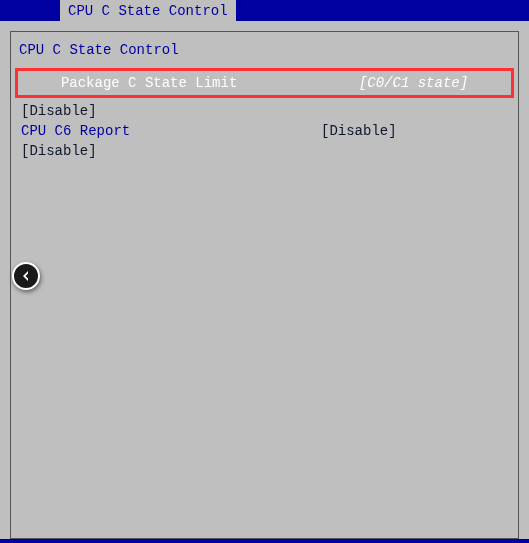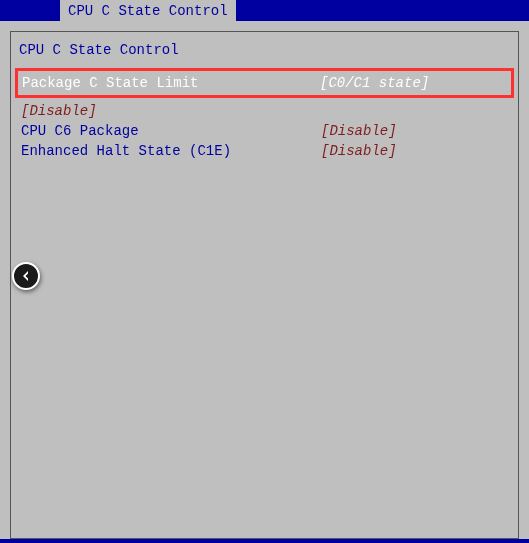--- a/index.html
+++ b/index.html
@@ -45,40 +45,40 @@
     }
     .section-title {
       color: #0000a0;
       padding: 10px 8px;
     }
     .highlighted-row {
       border: 3px solid #ff3030;
       margin: 0 4px 3px 4px;
       padding: 4px 4px;
       display: flex;
+      justify-content: center;
     }
     .highlighted-row .label {
       color: #fff;
       flex: 0 0 298px;
     }
     .highlighted-row .value {
       color: #fff;
       font-style: italic;
     }
     .setting-row {
       display: flex;
       padding: 2px 10px;
     }
     .setting-row .label {
       color: #0000a0;
       flex: 0 0 300px;
     }
     .setting-row .value {
-      color: #7f1d1d;
-      font-style: italic;
+      color: #0f172a;
     }
     .back-button {
       position: absolute;
       left: 12px;
       top: 262px;
       width: 28px;
       height: 28px;
       border-radius: 50%;
       background: #1a1a1a;
       border: 2px solid #fff;
@@ -117,26 +117,25 @@
     <div class="highlighted-row">
       <span class="label">Package C State Limit</span>
       <span class="value">[C0/C1 state]</span>
     </div>
 
     <div class="setting-row">
       <span class="value">[Disable]</span>
     </div>
 
     <div class="setting-row">
-      <span class="label">CPU C6 Package</span>
+      <span class="label">CPU C6 Report</span>
       <span class="value">[Disable]</span>
     </div>
 
     <div class="setting-row">
-      <span class="label">Enhanced Halt State (C1E)</span>
       <span class="value">[Disable]</span>
     </div>
   </div>
 </div>
 
 <div class="back-button">
   <svg viewBox="0 0 10 10">
     <path d="M 7 0 L 2 5 L 7 10 L 7 7.5 L 4.5 5 L 7 2.5 Z"></path>
   </svg>
 </div>

